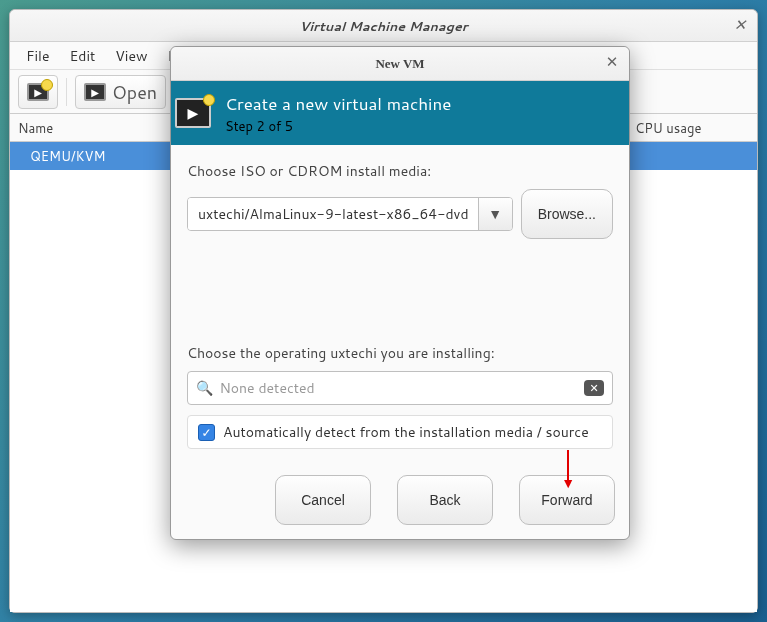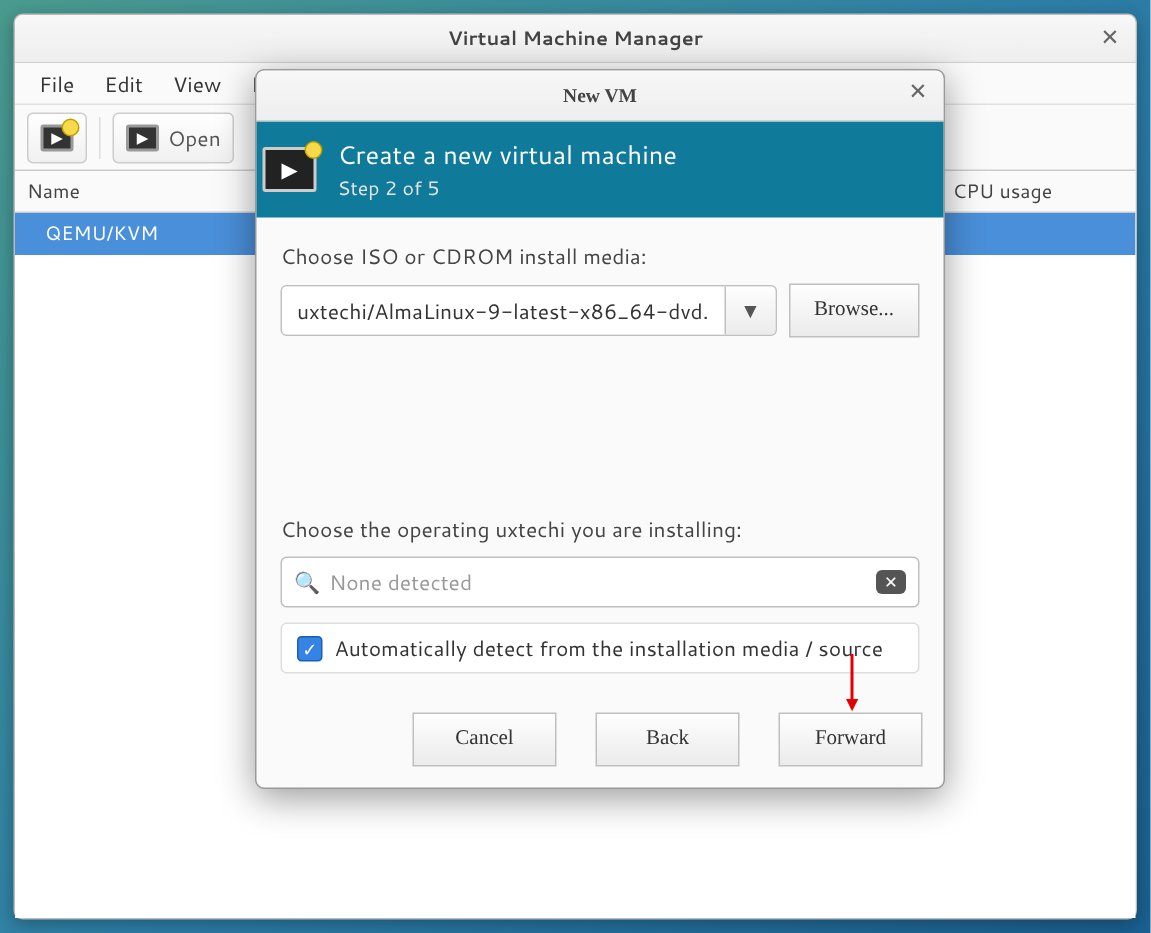--- a/index.html
+++ b/index.html
@@ -28,20 +28,21 @@
     }
     .titlebar {
       height: 32px;
       background: linear-gradient(#f7f7f7, #eeeeee);
       border-bottom: 1px solid #d0d0d0;
       border-radius: 6px 6px 0 0;
       display: flex;
       align-items: center;
       justify-content: center;
       position: relative;
+      font-style: italic;
     }
     .titlebar-title { font-weight: bold; font-size: 13px; color: #444; }
     .titlebar-close {
       position: absolute;
       right: 8px;
       top: 6px;
       width: 18px; height: 18px;
       cursor: pointer;
       color: #666;
       font-size: 15px;
@@ -69,21 +70,21 @@
     .toolbar-btn {
       border: 1px solid #ccc;
       background: linear-gradient(#fff,#f0f0f0);
       border-radius: 4px;
       padding: 4px 8px;
       height: 34px;
       display: flex;
       align-items: center;
       gap: 6px;
       cursor: pointer;
-      font-size: 14px;
+      font-size: 18px;
       color: #555;
     }
     .toolbar-sep { width: 1px; height: 28px; background: #ddd; margin: 0 4px; }
     .monitor-icon {
       width: 26px; height: 22px;
       background: #333;
       border: 2px solid #999;
       border-radius: 2px;
       position: relative;
       display: inline-block;
@@ -158,21 +159,21 @@
       align-items: center;
       gap: 14px;
     }
     .dialog-header .monitor-icon {
       width: 36px; height: 30px;
       background: #222;
       border: 2px solid #ccc;
     }
     .dialog-header .monitor-icon::after { font-size: 14px; }
     .dialog-header-text h3 { font-size: 17px; font-weight: normal; margin-bottom: 2px; }
-    .dialog-header-text .step { font-size: 13px; color: #e5e5e5; }
+    .dialog-header-text .step { font-size: 13px; color: #000000; }
     .dialog-body {
       padding: 16px;
       min-height: 320px;
       display: flex;
       flex-direction: column;
     }
     .field-label { color: #444; margin-bottom: 8px; font-size: 14px; }
     .media-row { display: flex; gap: 8px; align-items: center; margin-bottom: 8px; }
     .combo {
       display: flex;
@@ -199,27 +200,27 @@
       background: linear-gradient(#fefefe,#ebebeb);
       display: flex;
       align-items: center;
       justify-content: center;
       cursor: pointer;
       color: #555;
     }
     .btn {
       border: 1px solid #bfbfbf;
       background: linear-gradient(#fefefe,#ebebeb);
-      border-radius: 0;
+      border-radius: 10px;
       padding: 0 16px;
-      height: 36px;
+      height: 50px;
       font-size: 14px;
       color: #333;
       cursor: pointer;
-      font-family: Liberation Serif, serif;
+      font-family: Liberation Sans, sans-serif;
     }
     .spacer { flex: 1; }
     .search-box {
       display: flex;
       align-items: center;
       border: 1px solid #bfbfbf;
       border-radius: 4px;
       background: #fff;
       height: 34px;
       padding: 0 8px;

